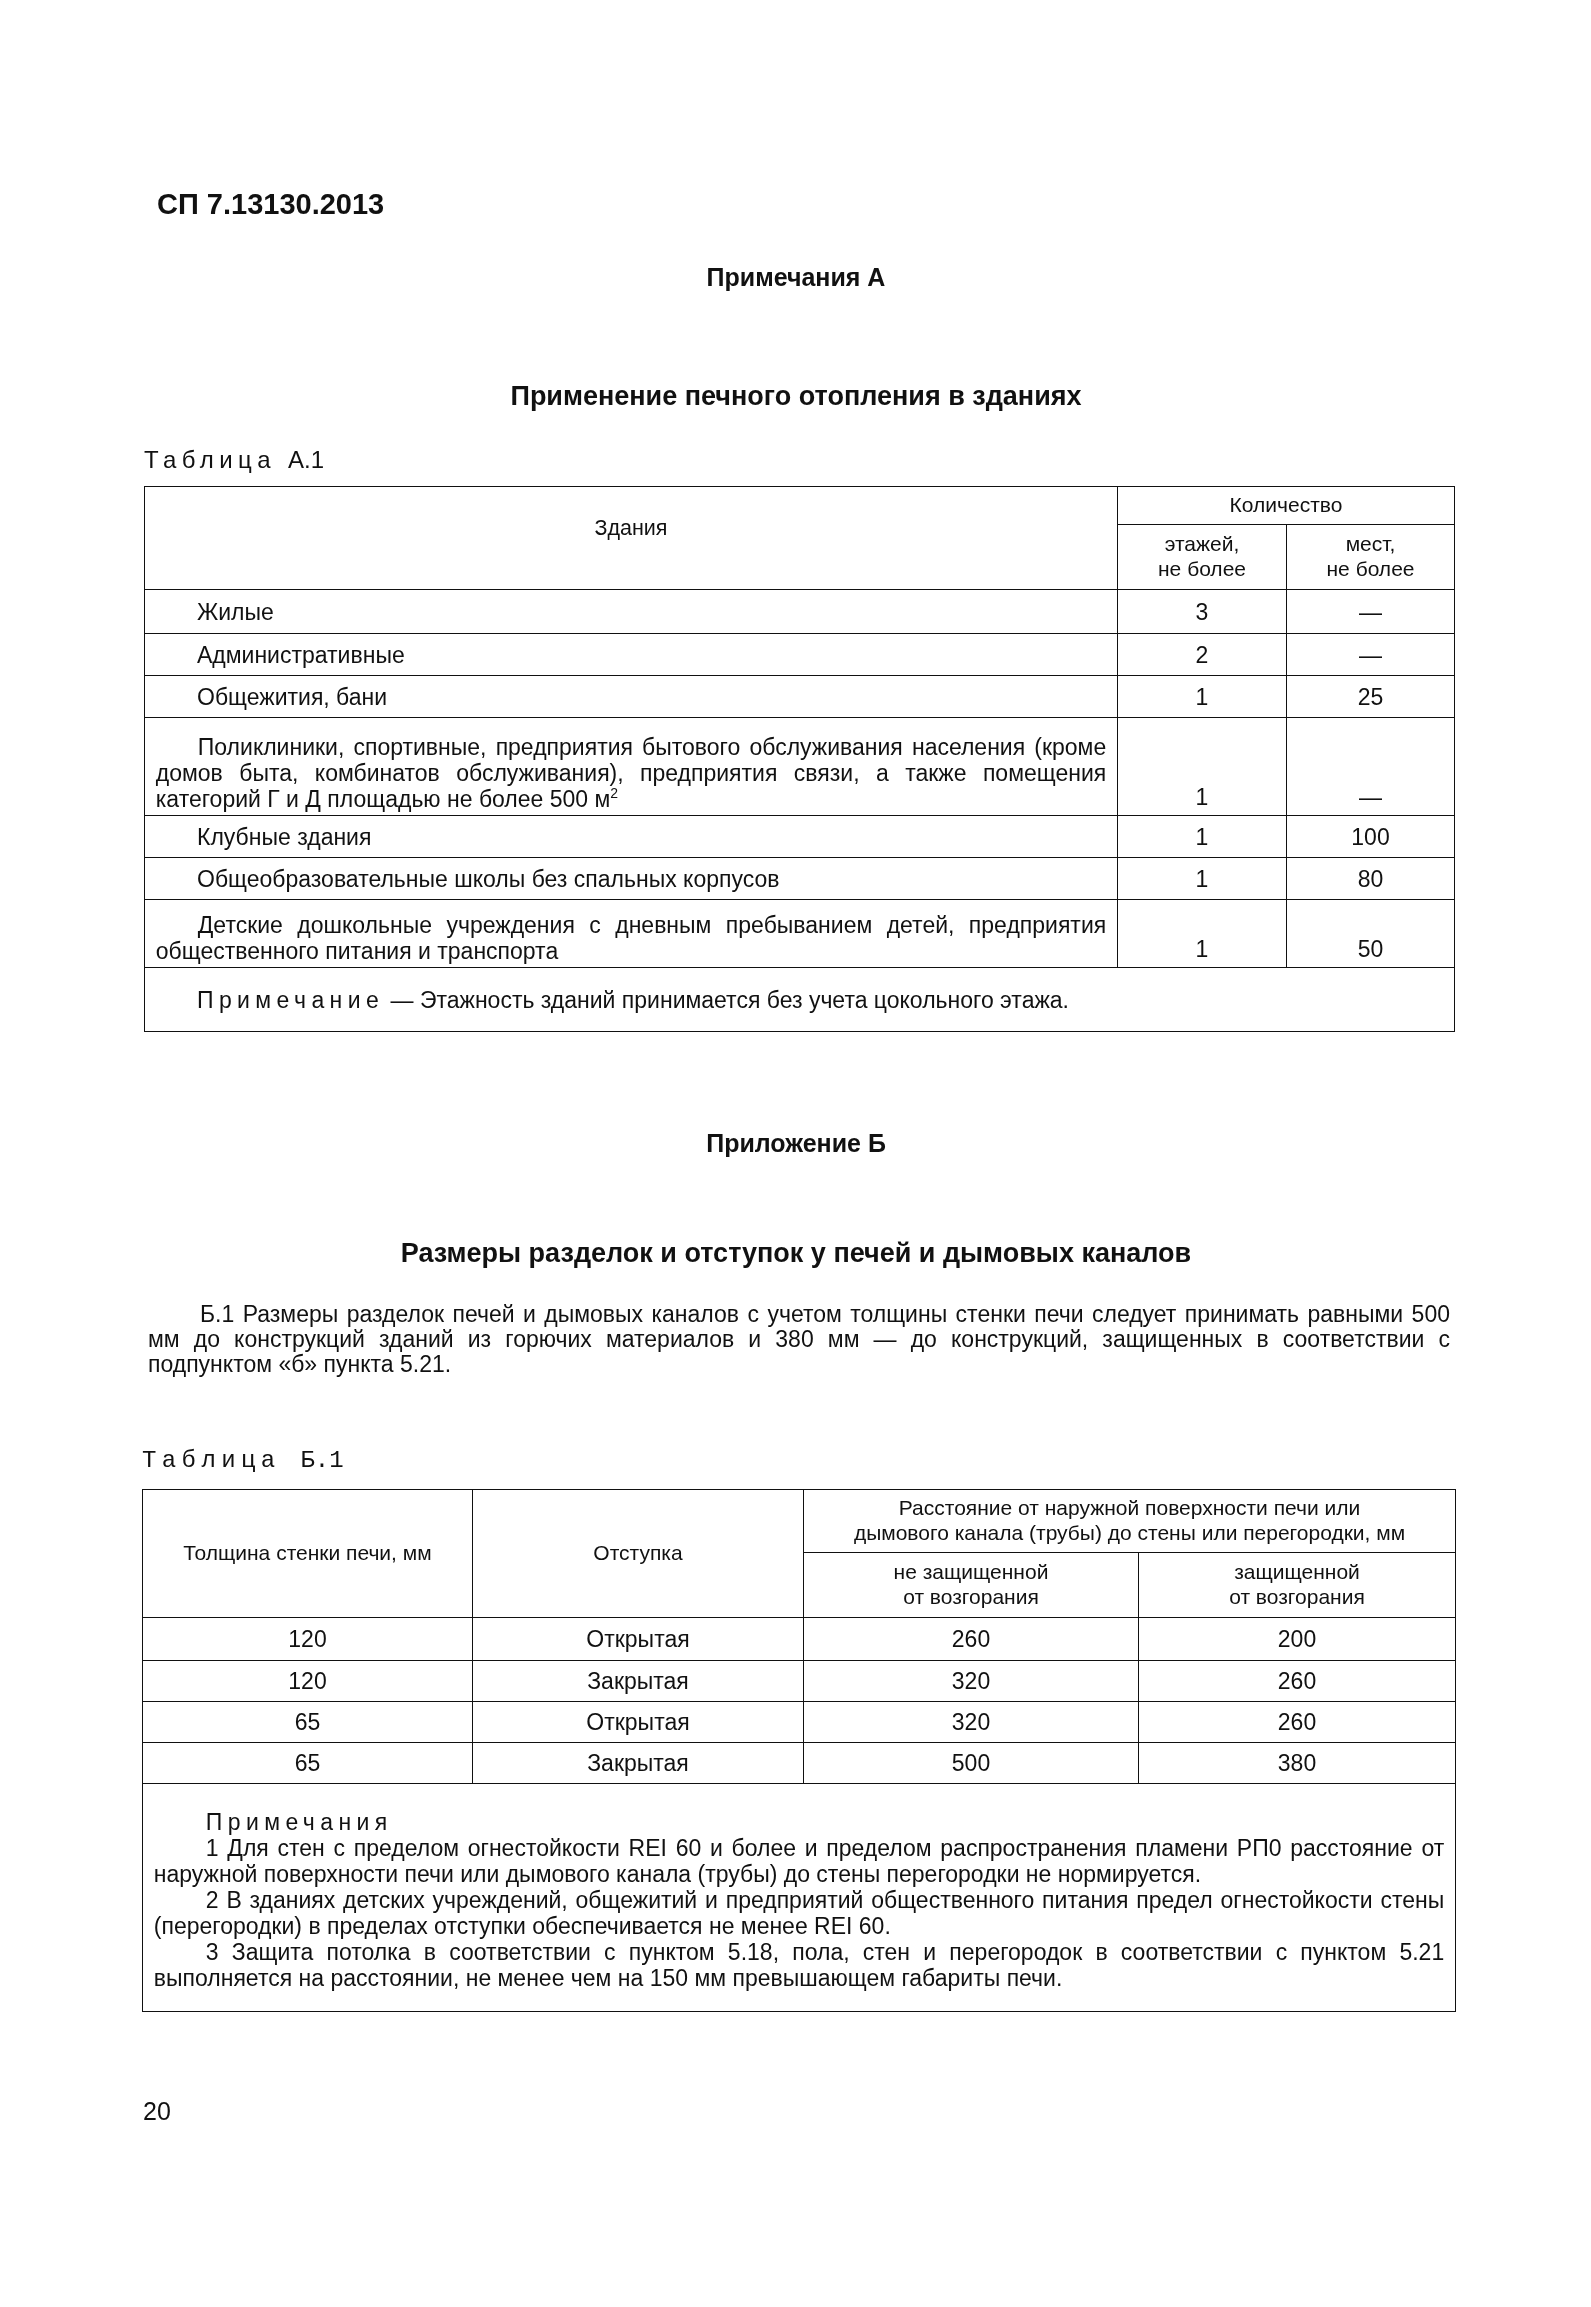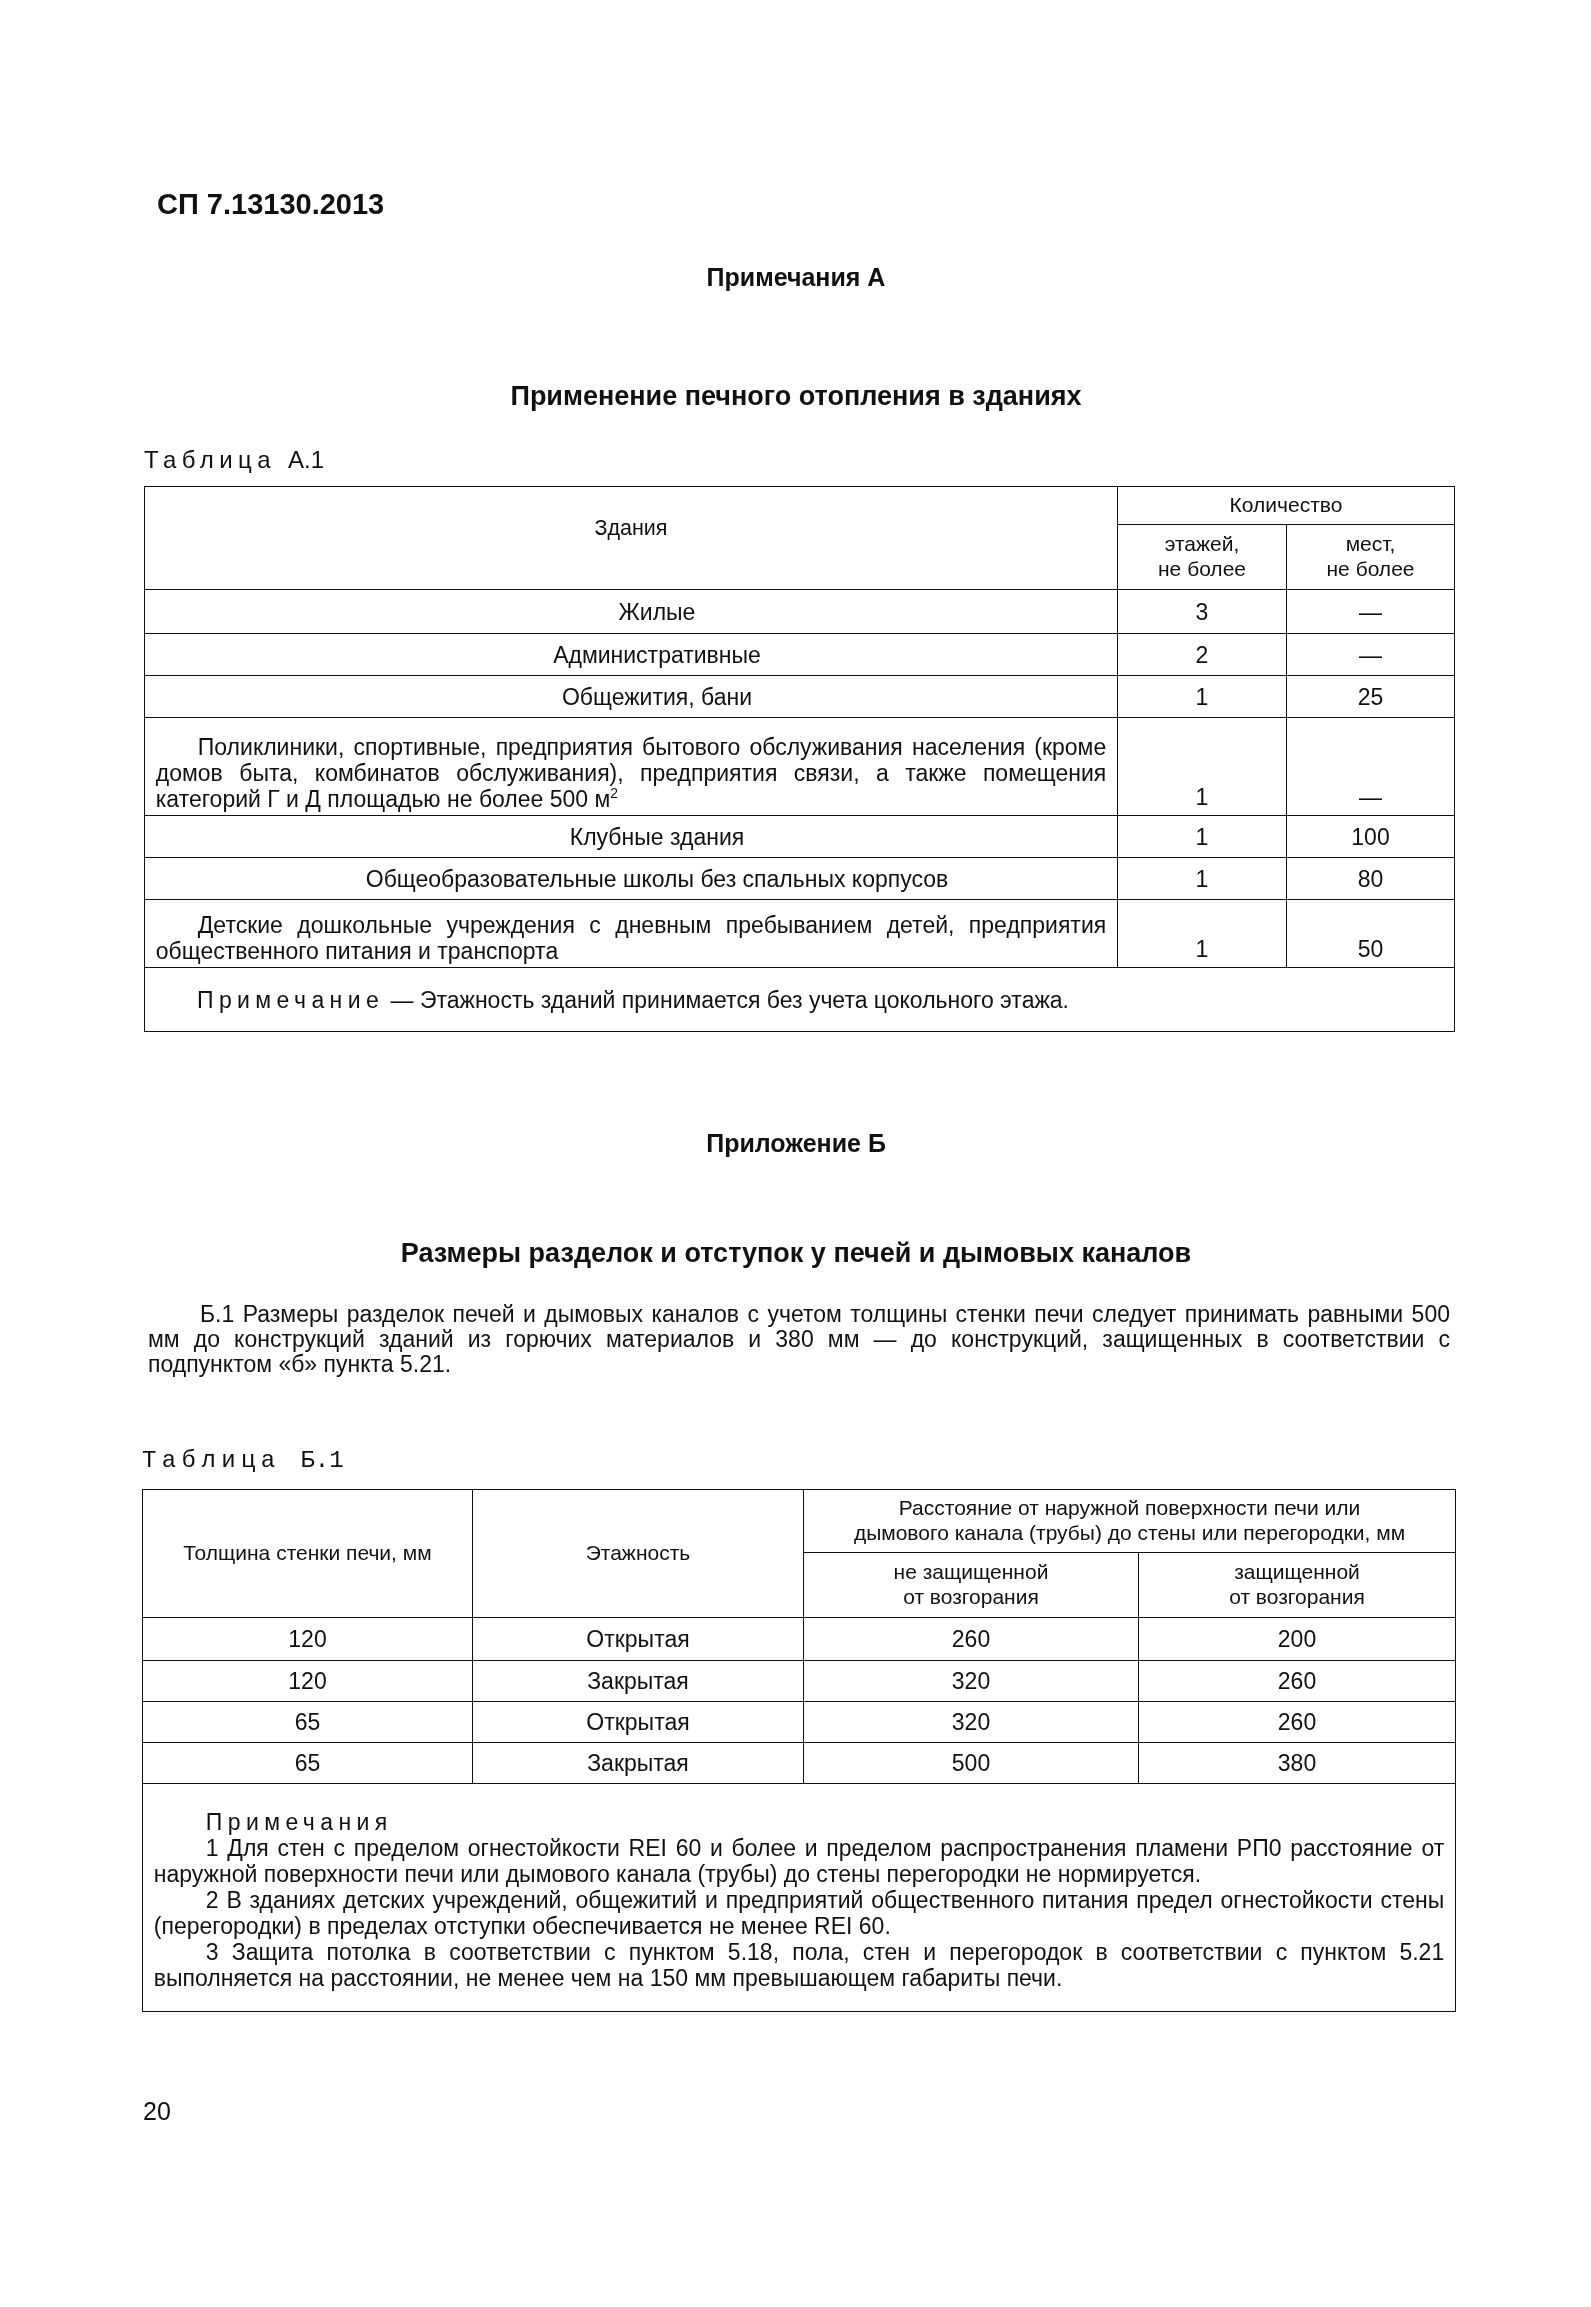--- a/index.html
+++ b/index.html
@@ -8,21 +8,21 @@
   .abs { position: absolute; }
   .doc-code { left: 145px; top: 188px; font-size: 29px; font-weight: bold; letter-spacing: 0px; margin-left: 12px; }
   .center-head { left: 0; width: 1592px; text-align: center; font-weight: bold; }
   .appendix { font-size: 25px; }
   .title { font-size: 27px; }
   .table-label { font-size: 24px; letter-spacing: 5.4px; }
   .table-label .num { letter-spacing: 0; }
   table.grid { border-collapse: collapse; position: absolute; table-layout: fixed; }
   table.grid td { border: 1.5px solid #111; padding: 0; font-size: 23px; line-height: 26px; vertical-align: middle; }
   .t-center { text-align: center; }
-  .t-left { text-align: center; padding-left: 52px !important; }
+  .t-left { text-align: left; padding-left: 52px !important; }
   .multi { text-align: justify; text-align-last: left; padding: 4.6px 10.8px 3.1px 10.8px !important; vertical-align: bottom !important; margin-left: 28px; }
   .multi .indent { display: inline-block; width: 42px; }
   .hdr { font-size: 21px !important; line-height: 24.6px !important; }
   .bottom { vertical-align: bottom !important; padding-bottom: 4.6px !important; }
   .note-cell { padding: 0 10.8px 0 52px !important; font-size: 23px; }
   .spaced { letter-spacing: 5.4px; }
   .para { left: 144px; width: 1310px; font-size: 23px; line-height: 25px; text-align: justify; }
   .para p { margin: 4px; text-indent: 52px; }
   .notes-b { padding: 7.7px 10.8px 20px 10.8px !important; vertical-align: top !important; text-align: justify; }
   .notes-b p { margin: 0; text-indent: 52px; line-height: 26px; }
@@ -108,21 +108,21 @@
 <table class="grid" style="left:142px; top:1489px; width:1312px; height:523px;">
   <colgroup>
       <col style="width:330px">
       <col style="width:331px">
       <col style="width:335px">
       <col style="width:317px">
     </colgroup>
   <tbody>
       <tr style="height:63px">
     <td rowspan="2" class="t-center hdr">Толщина стенки печи, мм</td>
-    <td rowspan="2" class="t-center hdr">Этажность</td>
+    <td rowspan="2" class="t-center hdr">Отступка</td>
     <td colspan="2" class="t-center hdr"><span>Расстояние от наружной поверхности печи или</span><br><span>дымового канала (трубы) до стены или перегородки, мм</span></td>
   </tr>
   <tr style="height:65px">
     <td class="t-center hdr"><span>не защищенной</span><br><span>от возгорания</span></td>
     <td class="t-center hdr"><span>защищенной</span><br><span>от возгорания</span></td>
   </tr>
   <tr style="height:43px">
     <td class="t-center">120</td>
     <td class="t-center">Открытая</td>
     <td class="t-center">260</td>

